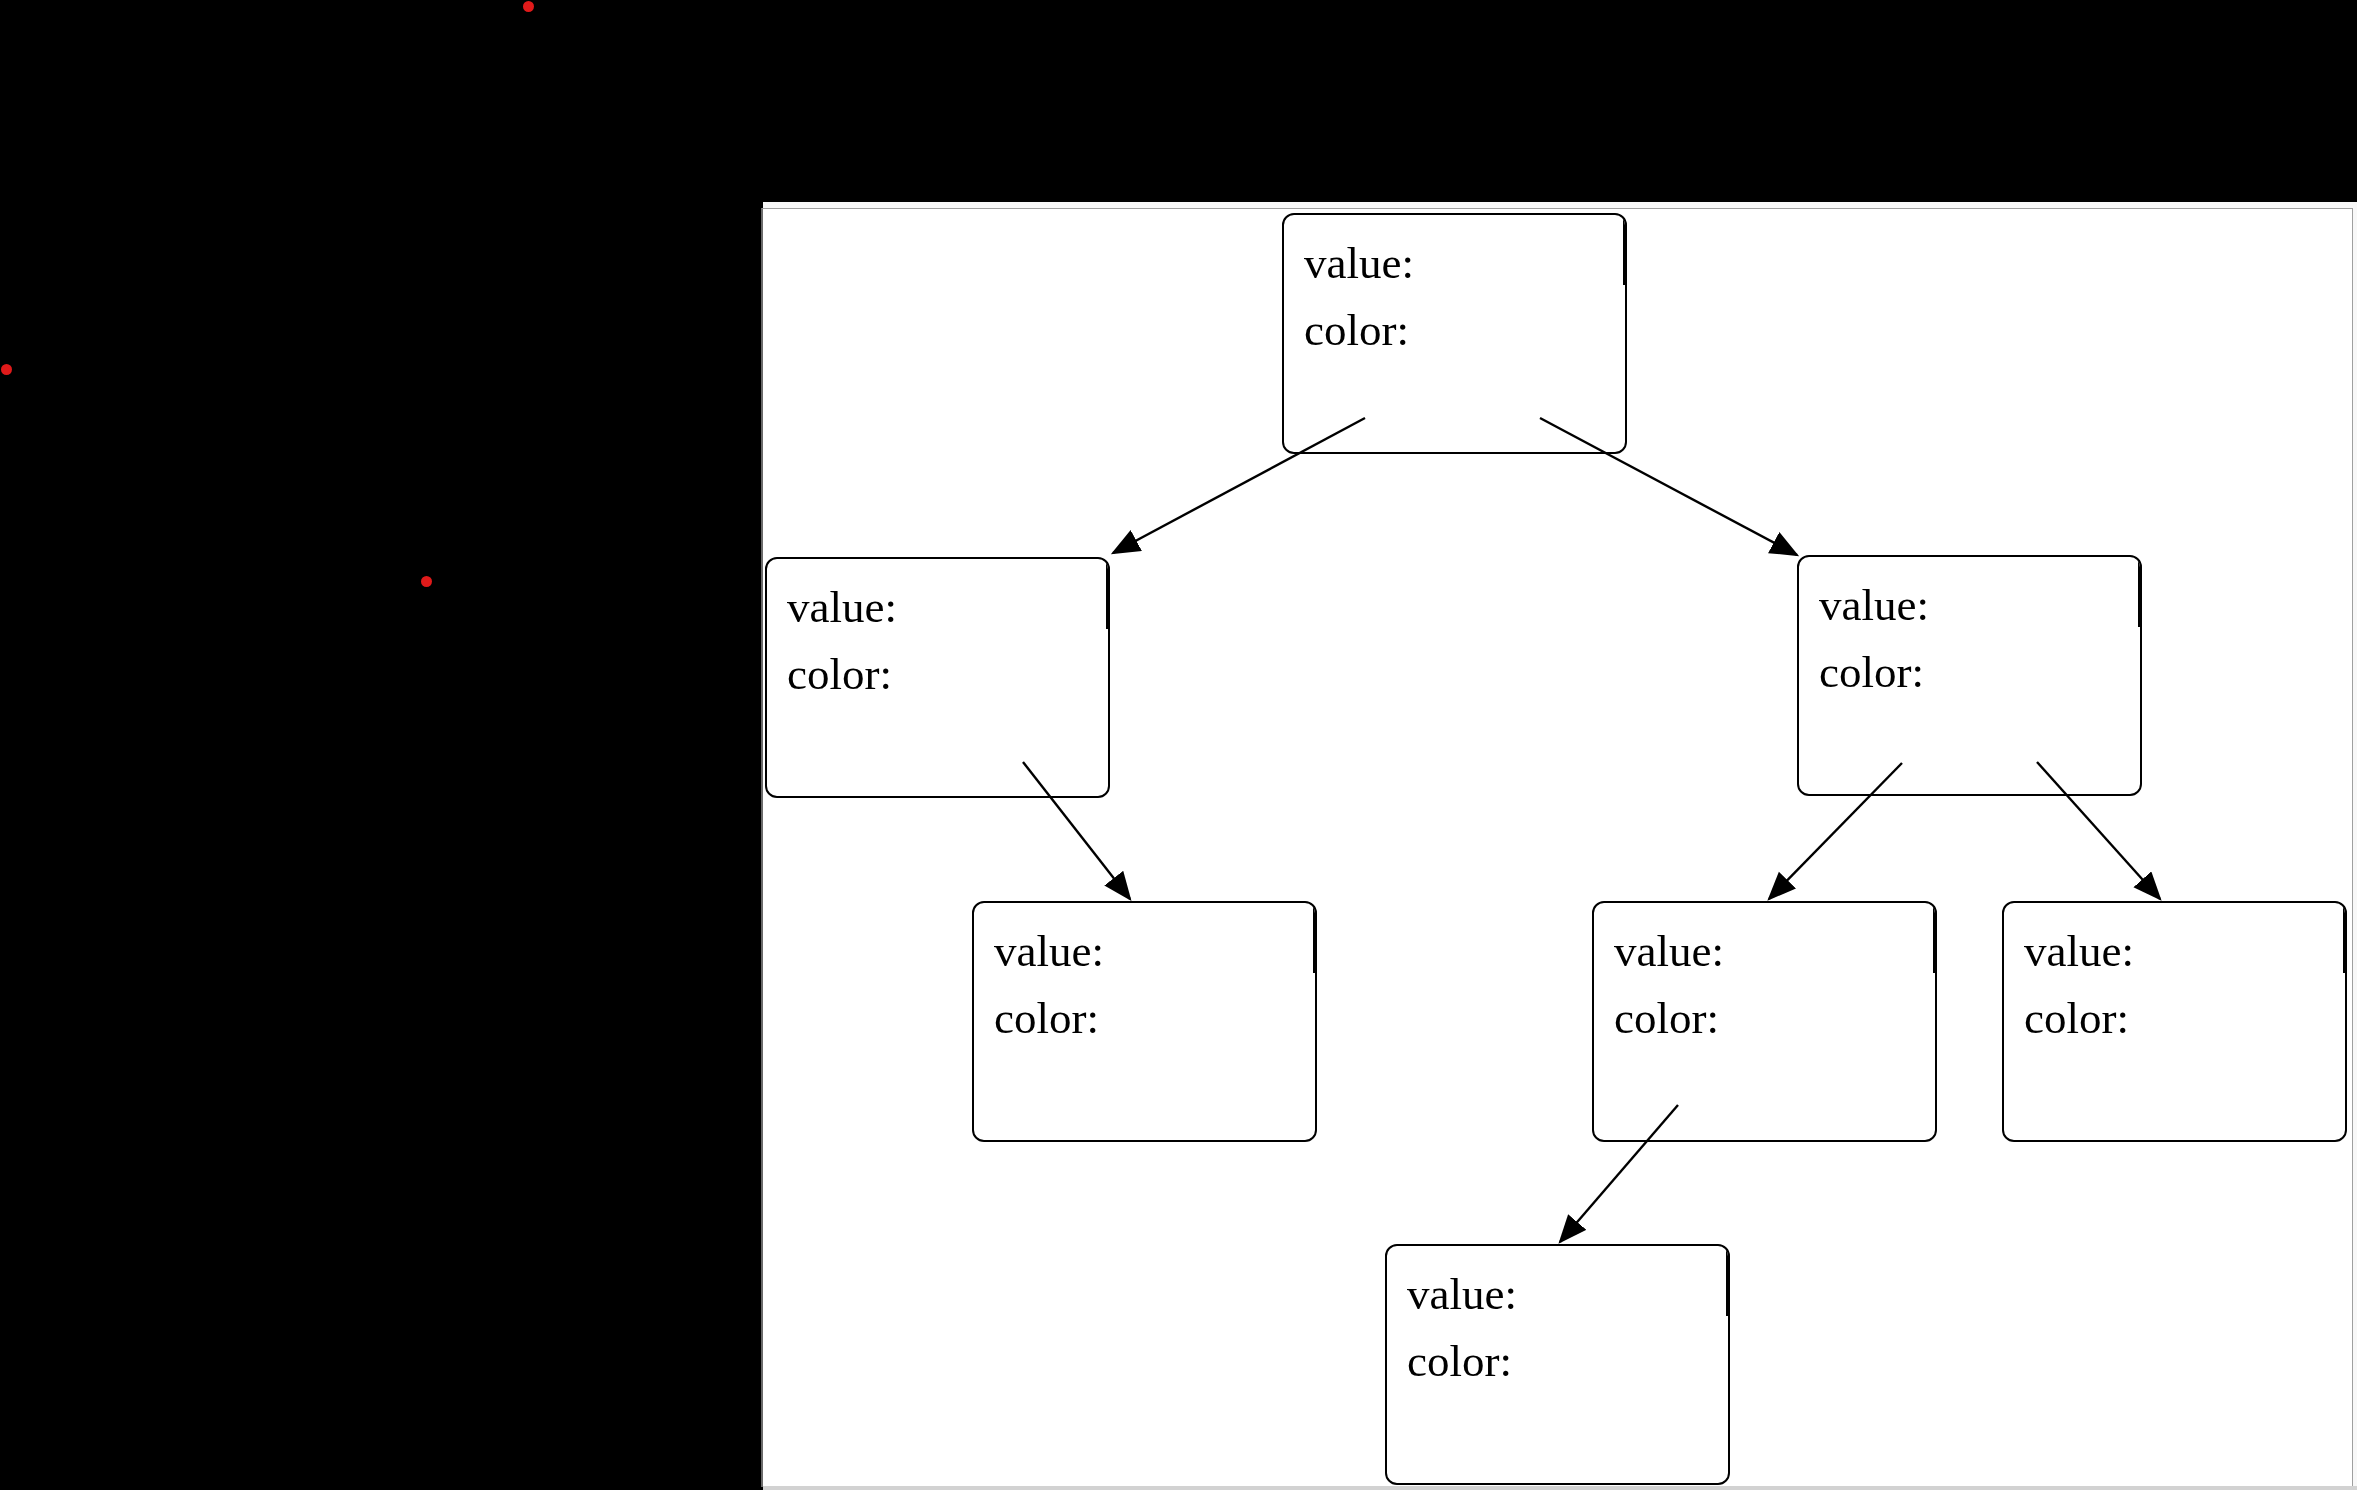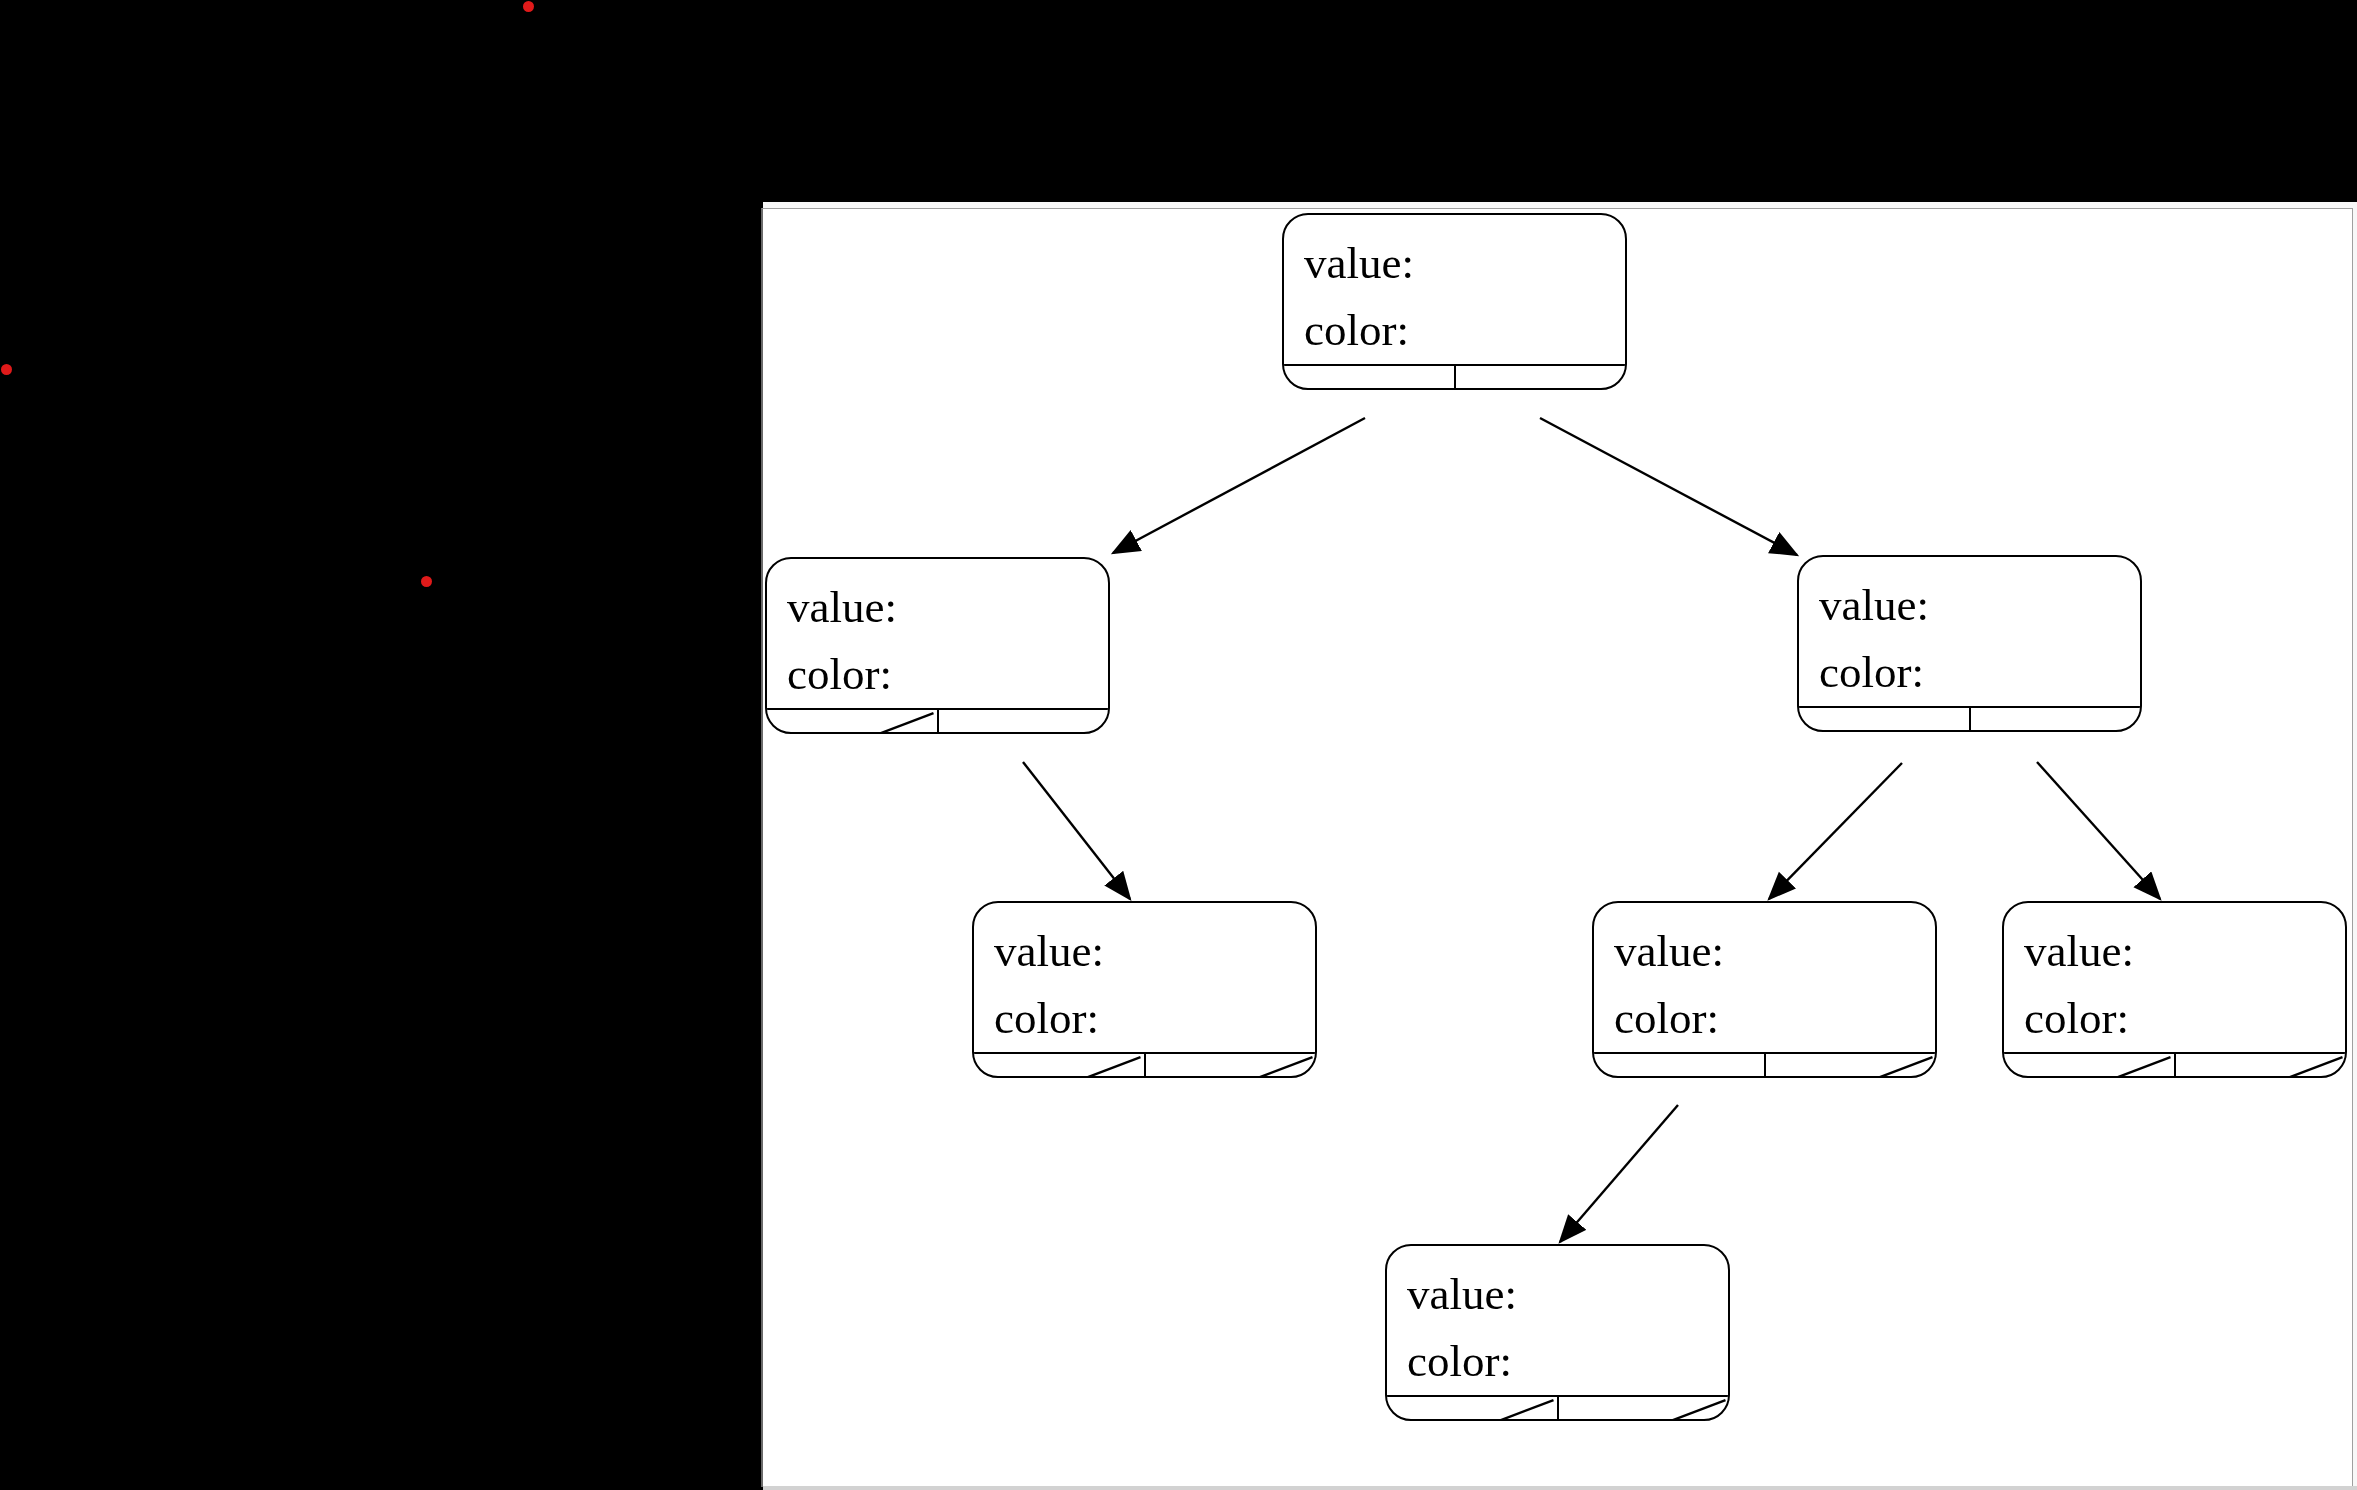--- a/index.html
+++ b/index.html
@@ -8,22 +8,22 @@
   
   .win-top-strip{position:absolute;left:763px;top:202px;width:1594px;height:7px;background:#f8f8f8;}
   .win-right-strip{position:absolute;left:2352px;top:209px;width:5px;height:1281px;background:#f8f8f8;}
   .canvas{position:absolute;left:761px;top:208px;width:1589px;height:1278px;background:#fff;
           border-left:2px solid #6b6b6b;border-top:1px solid #9f9f9f;border-right:1px solid #9f9f9f;
           box-sizing:content-box;}
   .win-bottom-strip{position:absolute;left:763px;top:1486px;width:1594px;height:4px;background:#d2d2d2;}
   
   .red-dot{position:absolute;width:11px;height:11px;border-radius:50%;background:#e01a1a;z-index:6;}
   
-  .node{position:absolute;width:345px;height:177px;background:#fff;border:2.5px solid #000;
-        border-radius:26px;box-sizing:border-box;overflow:hidden;display:flex;flex-direction:column;z-index:2;}
+  .node{position:absolute;width:345px;height:241px;background:#fff;border:2.5px solid #000;
+        border-radius:12px;box-sizing:border-box;overflow:hidden;display:flex;flex-direction:row;z-index:2;}
   .node-fields{flex:1;padding:15px 0 0 20px;}
   .field-line{font-size:45px;line-height:67px;color:#000;white-space:nowrap;}
   .node-cells{height:68px;border-top:2.5px solid #000;display:flex;flex:none;}
   .cell{flex:1;position:relative;}
   .cell.right{border-left:2.5px solid #000;}
   .null-slash{position:absolute;left:0;top:0;width:100%;height:100%;display:block;}
   .null-slash line{stroke:#000;stroke-width:2.4;}
   
   .edges{position:absolute;left:0;top:0;width:2357px;height:1490px;z-index:4;pointer-events:none;}
   .edge{stroke:#000;stroke-width:2.4;fill:none;}

